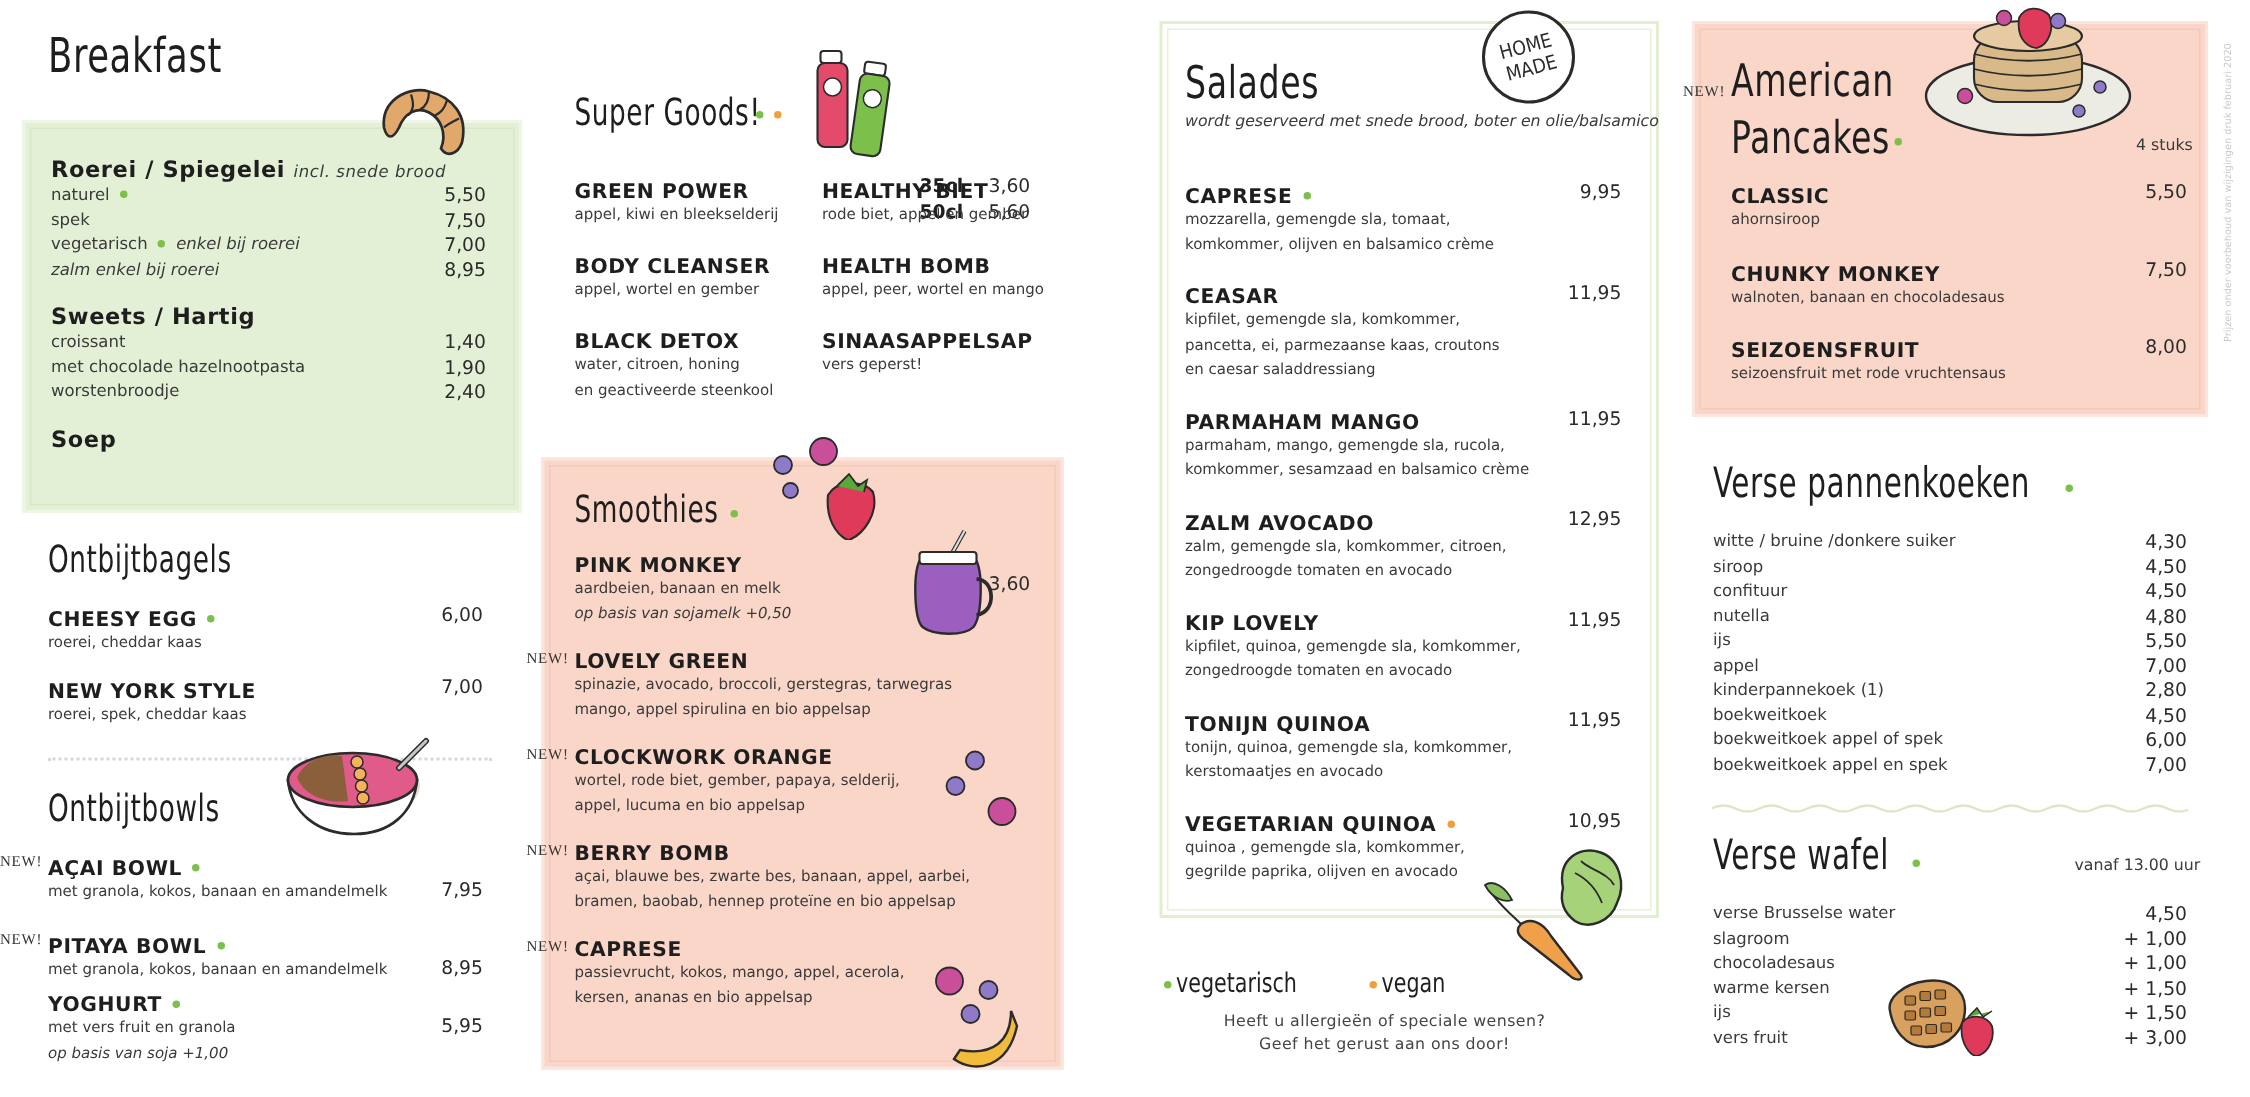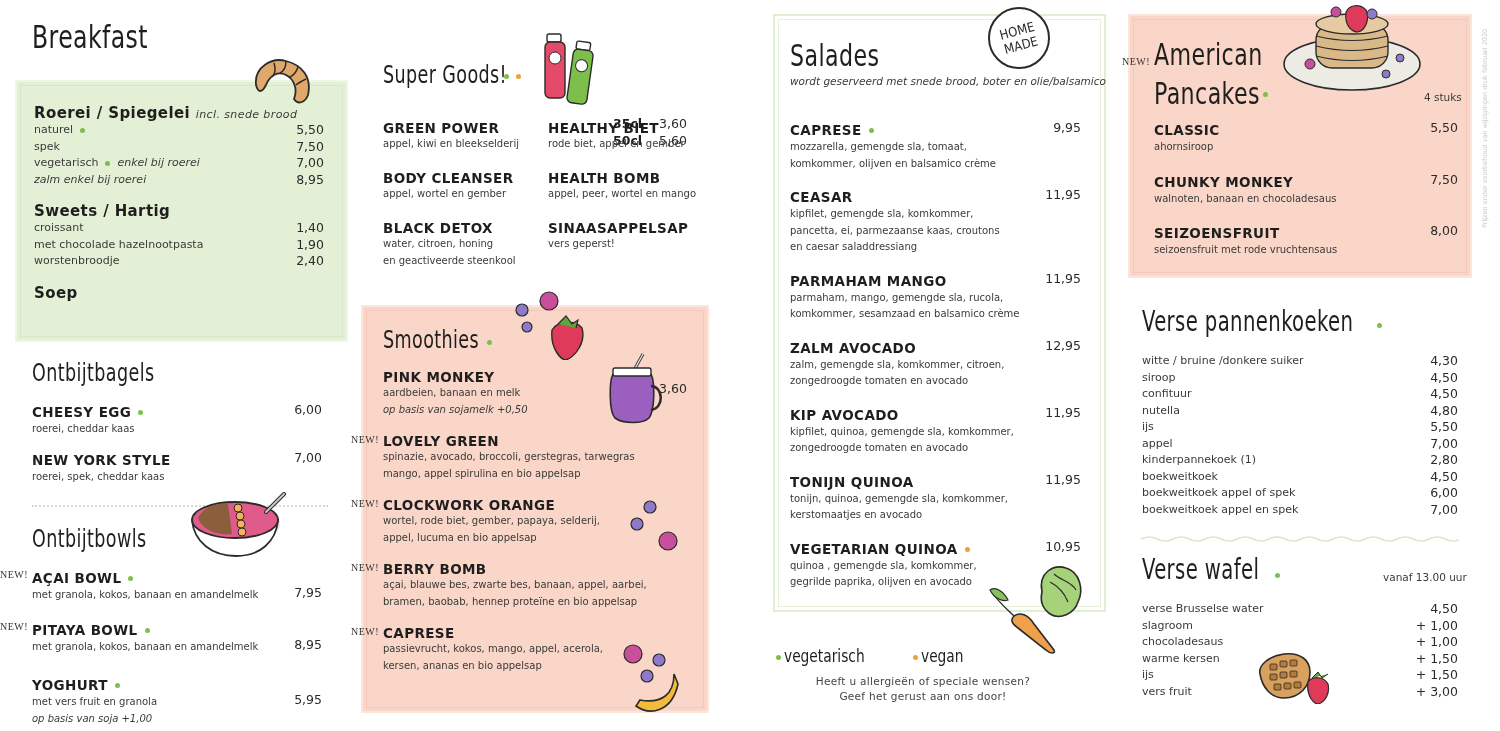--- a/index.html
+++ b/index.html
@@ -143,21 +143,21 @@
     <span class="item-name">AÇAI BOWL</span><span class="dot green"></span>
     <span class="price" style="top:17px">7,95</span>
     <div class="item-desc">met granola, kokos, banaan en amandelmelk</div>
   </div>
   <div class="row" style="margin-top:16px;">
     <span class="new">NEW!</span>
     <span class="item-name">PITAYA BOWL</span><span class="dot green"></span>
     <span class="price" style="top:17px">8,95</span>
     <div class="item-desc">met granola, kokos, banaan en amandelmelk</div>
   </div>
-  <div class="row" style="margin-top:20px;">
+  <div class="row" style="margin-top:4px;">
     <span class="item-name">YOGHURT</span><span class="dot green"></span>
     <span class="price" style="top:17px">5,95</span>
     <div class="item-desc">met vers fruit en granola</div>
     <div class="item-desc ital">op basis van soja +1,00</div>
   </div>
 </div>
 
 <div class="col" style="left:383px; top:60px;">
   <span class="title title-md">Super Goods!</span>
 </div>
@@ -312,21 +312,21 @@
     <div class="item-desc">parmaham, mango, gemengde sla, rucola,</div>
     <div class="item-desc">komkommer, sesamzaad en balsamico crème</div>
   </div>
   <div class="row" style="margin-top:15px;">
     <span class="item-name">ZALM AVOCADO</span>
     <span class="price" style="top:0">12,95</span>
     <div class="item-desc">zalm, gemengde sla, komkommer, citroen,</div>
     <div class="item-desc">zongedroogde tomaten en avocado</div>
   </div>
   <div class="row" style="margin-top:15px;">
-    <span class="item-name">KIP AVOCADO</span>
+    <span class="item-name">KIP LOVELY</span>
     <span class="price" style="top:0">11,95</span>
     <div class="item-desc">kipfilet, quinoa, gemengde sla,  komkommer,</div>
     <div class="item-desc">zongedroogde tomaten en avocado</div>
   </div>
   <div class="row" style="margin-top:15px;">
     <span class="item-name">TONIJN QUINOA</span>
     <span class="price" style="top:0">11,95</span>
     <div class="item-desc">tonijn, quinoa, gemengde sla, komkommer,</div>
     <div class="item-desc">kerstomaatjes en avocado</div>
   </div>

